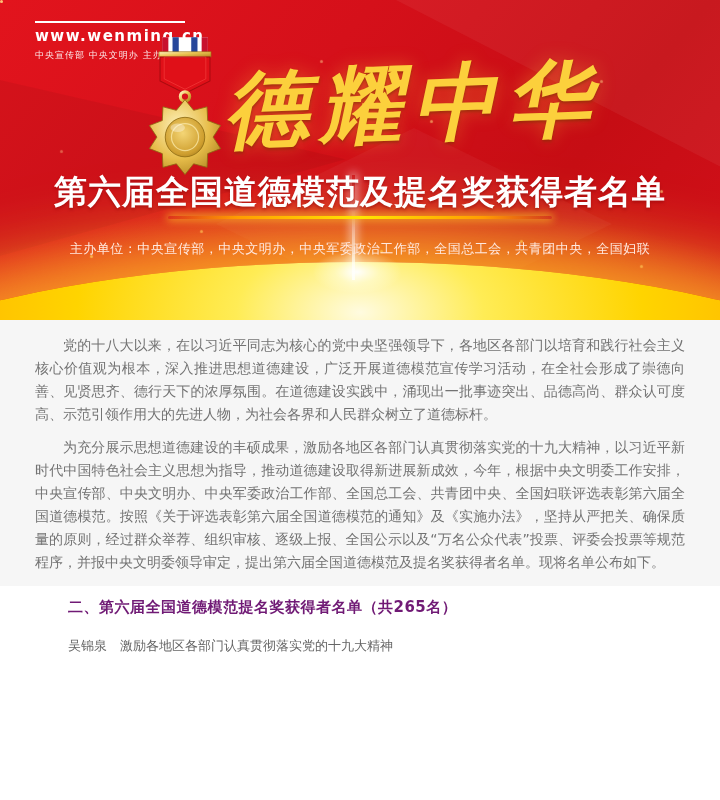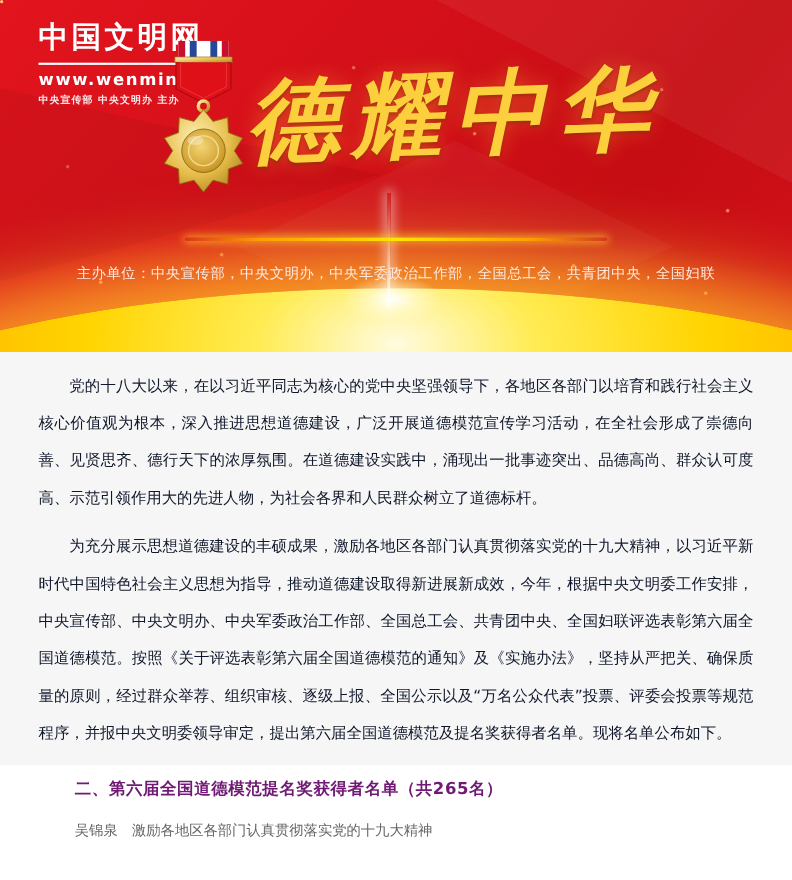--- a/index.html
+++ b/index.html
@@ -32,21 +32,21 @@
     background:linear-gradient(to top, rgba(255,255,255,.95), rgba(255,255,255,0));
     box-shadow:0 0 10px 2px rgba(255,255,255,.6); }
   .flare { position:absolute; left:312px; top:250px; width:90px; height:44px;
     background:radial-gradient(ellipse, rgba(255,255,255,.95) 0%, rgba(255,255,230,.45) 35%, rgba(255,255,255,0) 70%); }
 
   
   .logo { position:absolute; left:35px; top:16px; color:#fff; cursor:pointer; width:150px; }
   .logo-name { font-size:27px; font-weight:bold; letter-spacing:3px; white-space:nowrap; }
   .logo-rule { height:2px; background:#fff; margin:5px 0 4px; }
   .logo-url { font-size:15px; font-weight:bold; letter-spacing:1.5px; }
-  .logo-sponsors { font-size:9px; letter-spacing:1px; margin-top:4px; opacity:.9; white-space:nowrap;font-weight:bold; }
+  .logo-sponsors { font-size:9px; letter-spacing:1px; margin-top:4px; opacity:.9; white-space:nowrap; }
 
   
   .medal { position:absolute; left:133px; top:36px; width:104px; height:146px; }
 
   
   .calligraphy { position:absolute; left:212px; top:48px; width:400px; text-align:center;
     font-family:"DejaVu Serif","Liberation Serif",serif; font-weight:bold; font-style:italic;
     font-size:84px; letter-spacing:10px; color:#fcd03c; transform:rotate(-2deg); white-space:nowrap;
     text-shadow:0 2px 3px rgba(120,50,0,.55), 0 0 18px rgba(255,200,60,.35); }
 
@@ -54,21 +54,21 @@
     color:#ffffff; font-size:33px; font-weight:bold; letter-spacing:1px; white-space:nowrap;
     text-shadow:0 2px 3px rgba(120,0,0,.4); }
   .gold-divider { position:absolute; left:168px; top:216px; width:384px; height:3px; border-radius:2px;
     background:linear-gradient(to right, rgba(255,150,0,0) 0%, #ff9d00 18%, #ffe600 50%, #ff9d00 82%, rgba(255,150,0,0) 100%);
     box-shadow:0 0 8px 1px rgba(255,210,40,.9); }
   .organizers { position:absolute; left:0; top:240px; width:100%; text-align:center;
     color:#ffe9e0; font-size:13px; letter-spacing:.5px; white-space:nowrap; }
 
   
   .intro { background:#f6f6f6; padding:14px 35px 2px; }
-  .intro p { font-size:14px; line-height:34px; color:#0f172a; text-indent:2em; text-align:justify; margin-bottom:10px; }
+  .intro p { font-size:14px; line-height:23px; color:#737373; text-indent:2em; text-align:justify; margin-bottom:10px; }
 
   .list-section { background:#ffffff; padding:12px 35px 40px 68px; }
   .section-heading { color:#701a75; font-size:15px; font-weight:bold; letter-spacing:.5px; }
   .entry { margin-top:19px; font-size:13px; color:#666666; line-height:19px; }
   .entry-text { display:inline-block; }
   .entry .name { margin-right:13px; }
 </style>
 </head>
 <body>
 
@@ -79,21 +79,20 @@
     <div class="facet f2"></div>
     <div class="facet f3"></div>
     <div class="sparks"></div>
 
     <div class="sky-glow"></div>
     <div class="horizon-arc"></div>
     <div class="light-beam"></div>
     <div class="flare"></div>
 
     <div class="logo">
-      <div class="logo-name">中国文明网</div>
       <div class="logo-rule"></div>
       <div class="logo-url">www.wenming.cn</div>
       <div class="logo-sponsors">中央宣传部  中央文明办  主办</div>
     </div>
 
     <svg class="medal" viewBox="0 0 100 140">
       <defs>
         <linearGradient id="gGold" x1="0" y1="0" x2="1" y2="1">
           <stop offset="0" stop-color="#fff3c0"></stop>
             <stop offset=".45" stop-color="#ecc453"></stop>
@@ -125,20 +124,21 @@
       <circle cx="50" cy="58" r="4.5" fill="none" stroke="url(#gGold)" stroke-width="3"></circle>
 
       <polygon fill="url(#gStar)" stroke="#8d6a12" stroke-width=".8" points="50,61 58.3,71.3 71.2,67.9 71.8,81.1 84.2,85.9 77,97 84.2,108.1 71.8,112.9 71.2,126.1 58.3,122.7 50,133 41.7,122.7 28.8,126.1 28.2,112.9 15.8,108.1 23,97 15.8,85.9 28.2,81.1 28.8,67.9 41.7,71.3"></polygon>
       <circle cx="50" cy="97" r="19" fill="url(#gCore)" stroke="#8d6a12" stroke-width=".8"></circle>
       <circle cx="50" cy="97" r="13" fill="none" stroke="#fdeeb0" stroke-width="1.2" opacity=".7"></circle>
       <ellipse cx="43" cy="88" rx="7" ry="4" fill="#ffffff" opacity=".35"></ellipse>
     </svg>
 
     <div class="calligraphy">德耀中华</div>
 
+    <div class="main-title">第六届全国道德模范及提名奖获得者名单</div>
     <div class="gold-divider"></div>
     <div class="organizers">主办单位：中央宣传部，中央文明办，中央军委政治工作部，全国总工会，共青团中央，全国妇联</div>
   </div>
 
   <div class="intro">
     <p>党的十八大以来，在以习近平同志为核心的党中央坚强领导下，各地区各部门以培育和践行社会主义核心价值观为根本，深入推进思想道德建设，广泛开展道德模范宣传学习活动，在全社会形成了崇德向善、见贤思齐、德行天下的浓厚氛围。在道德建设实践中，涌现出一批事迹突出、品德高尚、群众认可度高、示范引领作用大的先进人物，为社会各界和人民群众树立了道德标杆。</p>
     <p>为充分展示思想道德建设的丰硕成果，激励各地区各部门认真贯彻落实党的十九大精神，以习近平新时代中国特色社会主义思想为指导，推动道德建设取得新进展新成效，今年，根据中央文明委工作安排，中央宣传部、中央文明办、中央军委政治工作部、全国总工会、共青团中央、全国妇联评选表彰第六届全国道德模范。按照《关于评选表彰第六届全国道德模范的通知》及《实施办法》，坚持从严把关、确保质量的原则，经过群众举荐、组织审核、逐级上报、全国公示以及“万名公众代表”投票、评委会投票等规范程序，并报中央文明委领导审定，提出第六届全国道德模范及提名奖获得者名单。现将名单公布如下。</p>
   </div>
 
   <div class="list-section">

